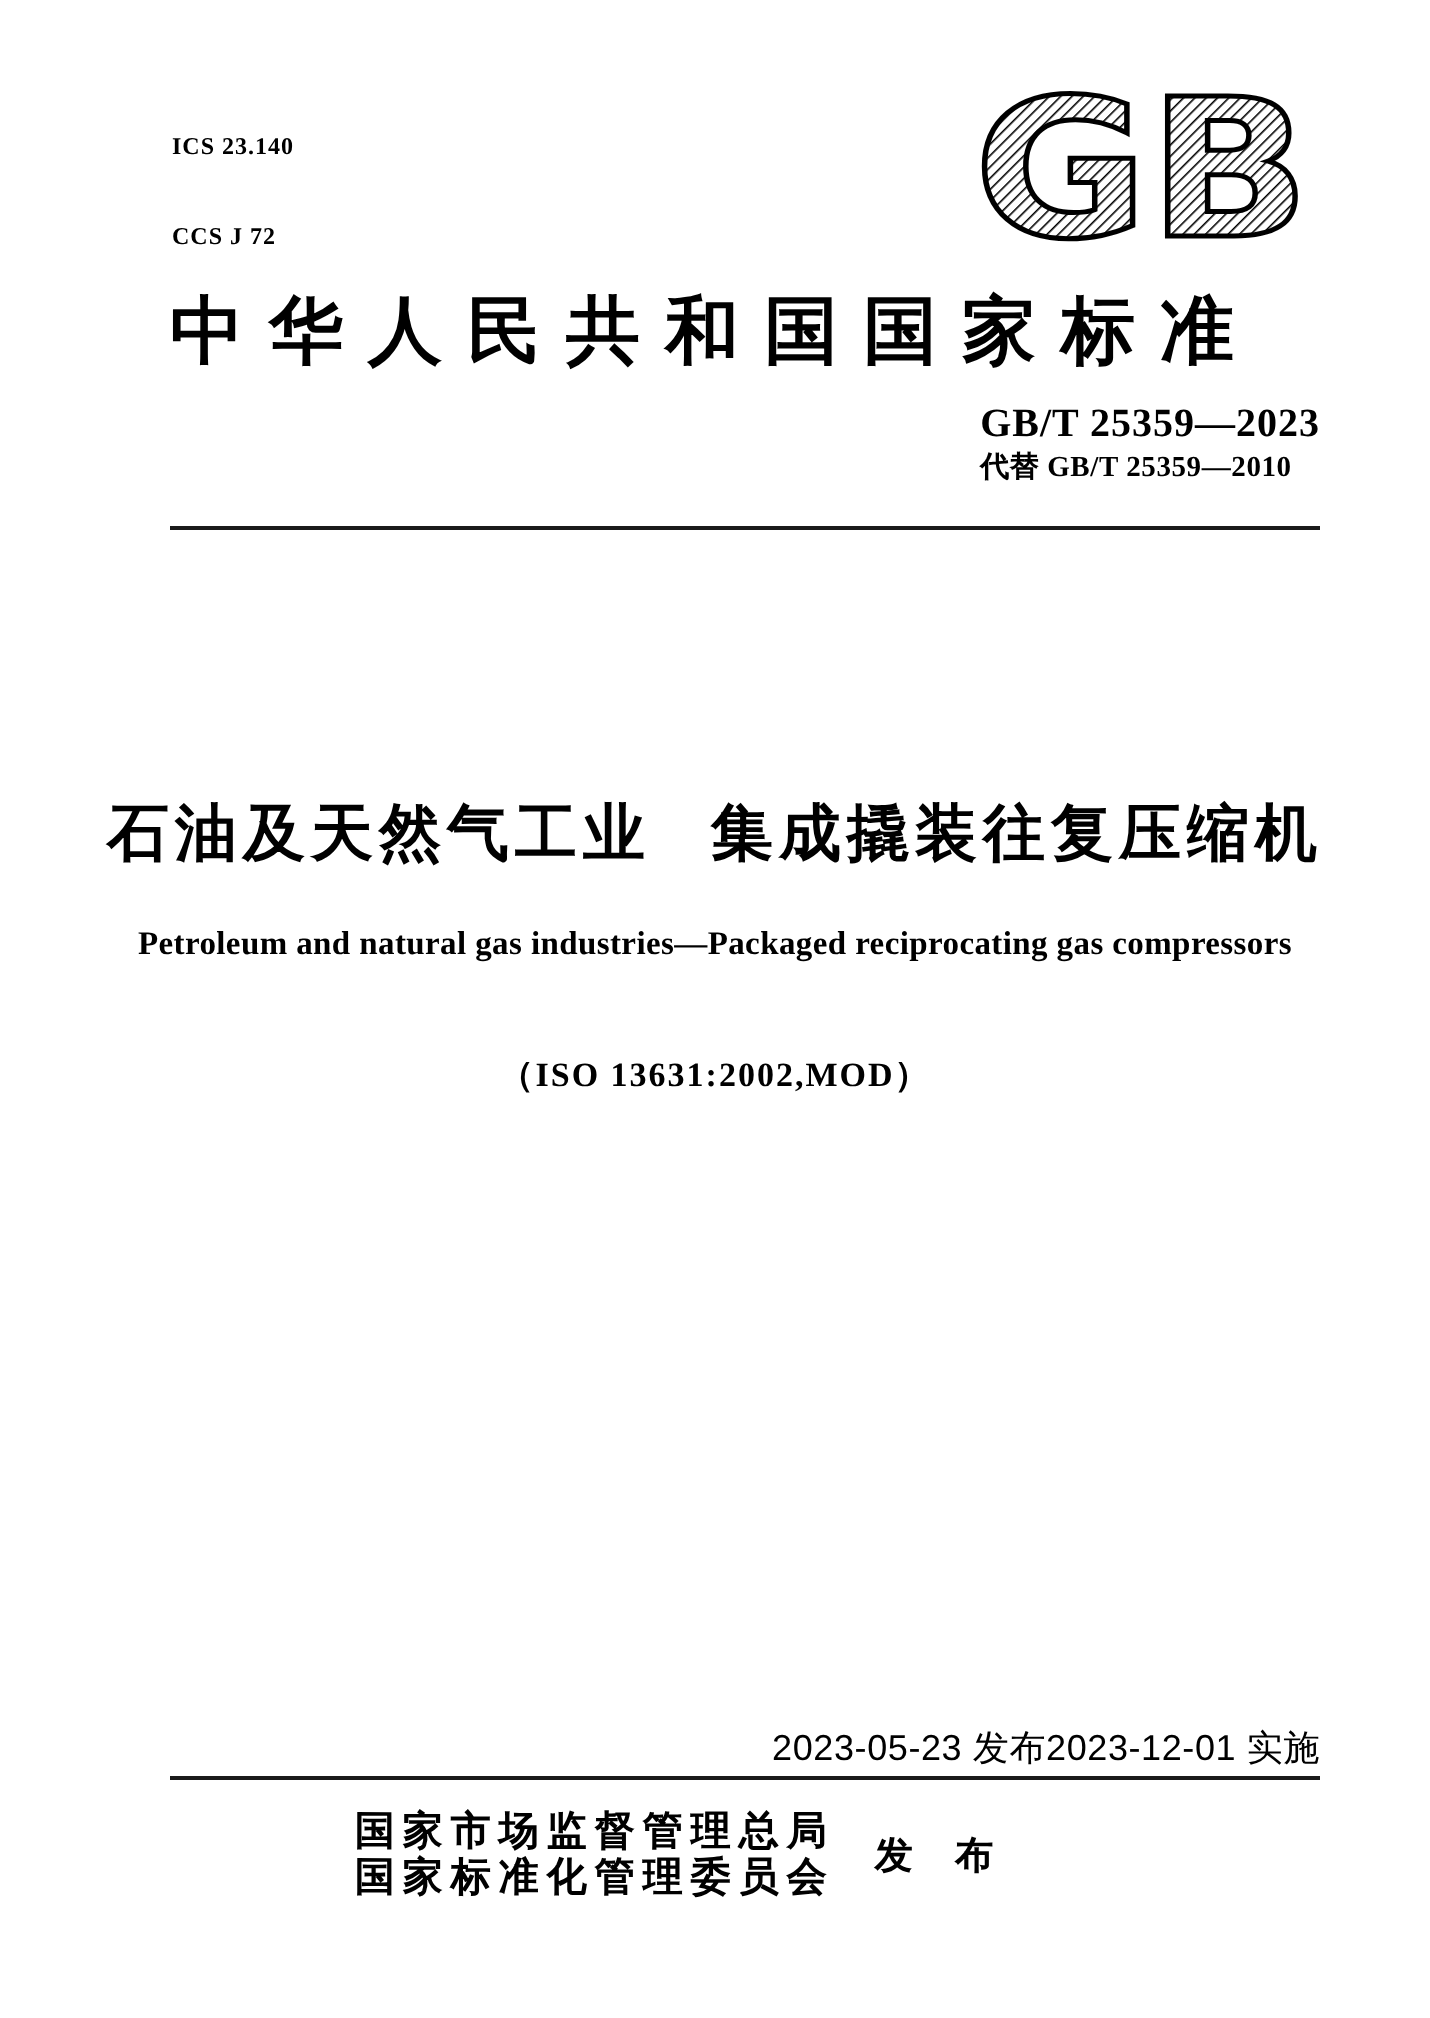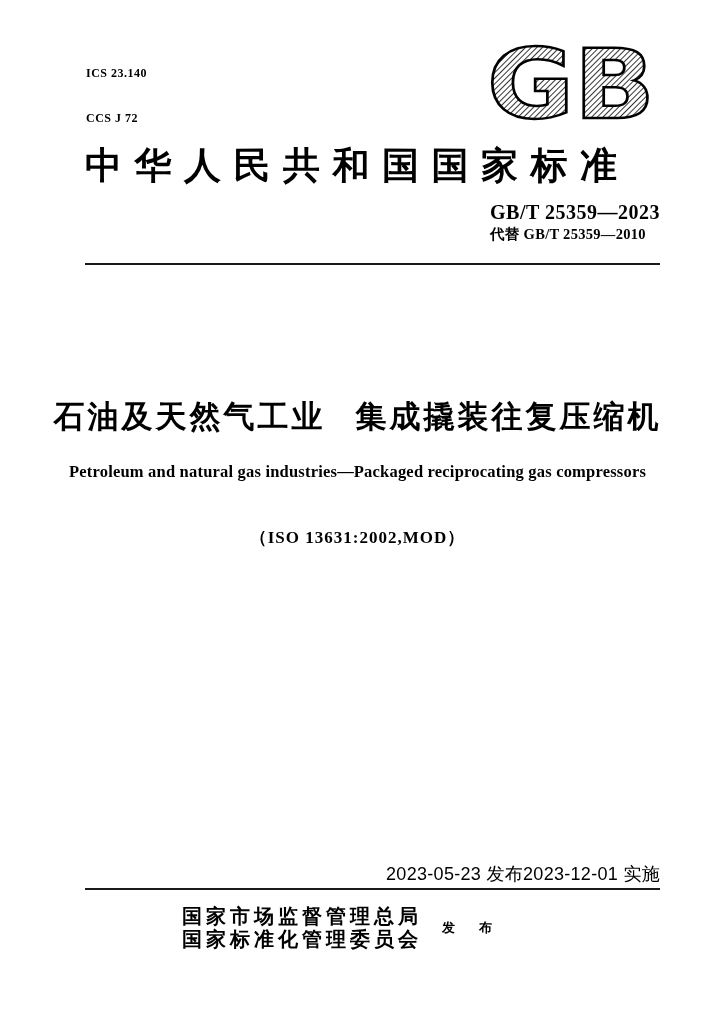--- a/index.html
+++ b/index.html
@@ -164,23 +164,23 @@
   }
   .publisher .names {
     font-family: "Liberation Serif", "DejaVu Serif", serif;
     font-weight: bold;
     font-size: 20px;
     line-height: 23px;
     letter-spacing: 4px;
     white-space: nowrap;
   }
   .publisher .fabu {
-    font-family: Liberation Mono, monospace;
-    font-weight: bold;
-    font-size: 13px;
+    font-family: Liberation Sans, sans-serif;
+    font-weight: bold;
+    font-size: 19px;
     letter-spacing: 8px;
     white-space: nowrap;
   }
 </style>
 </head>
 <body>
 
 <div class="page">
 
   <div class="ics-block">

